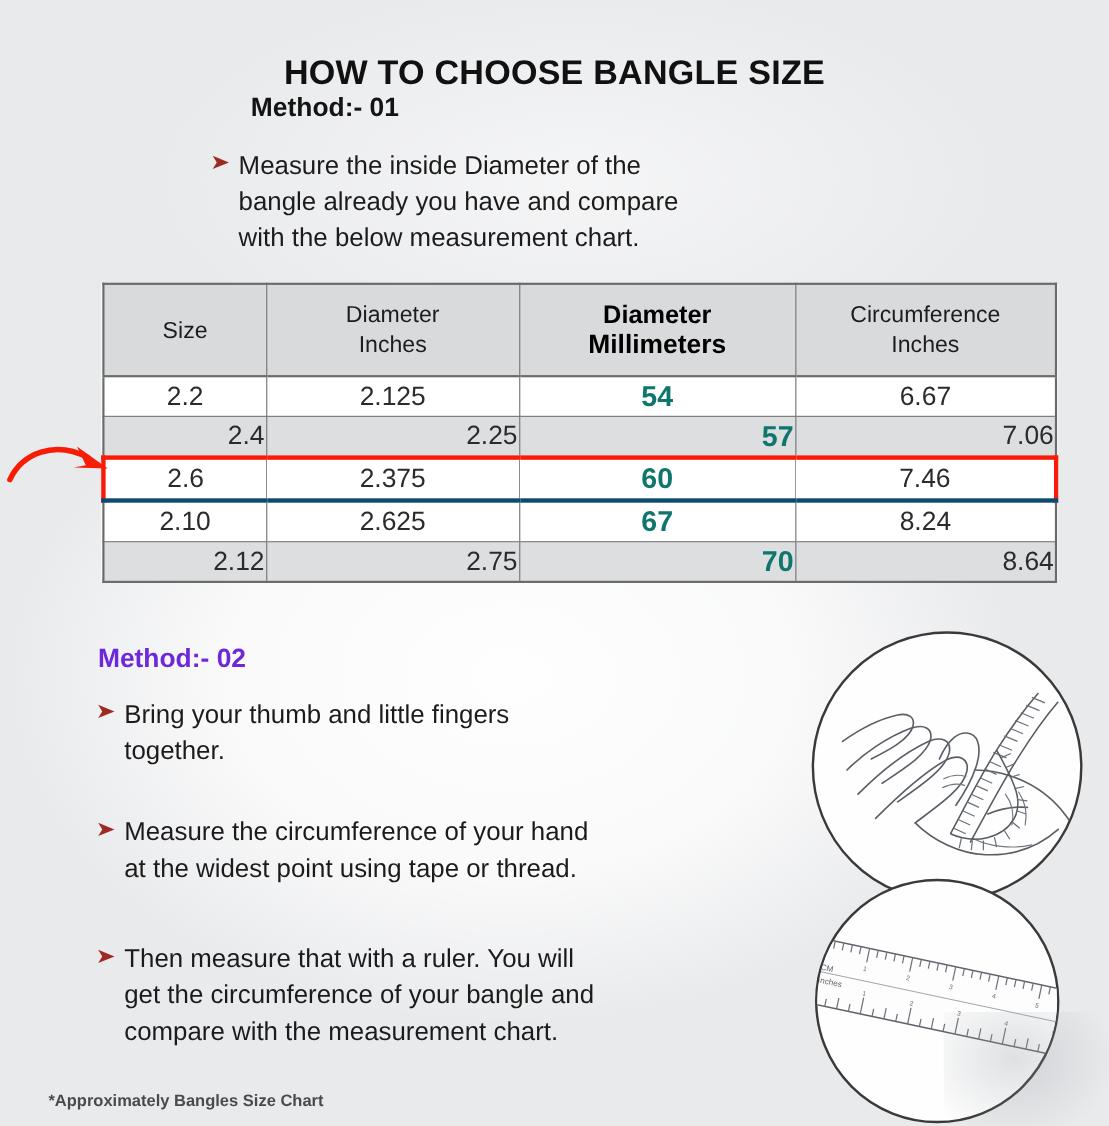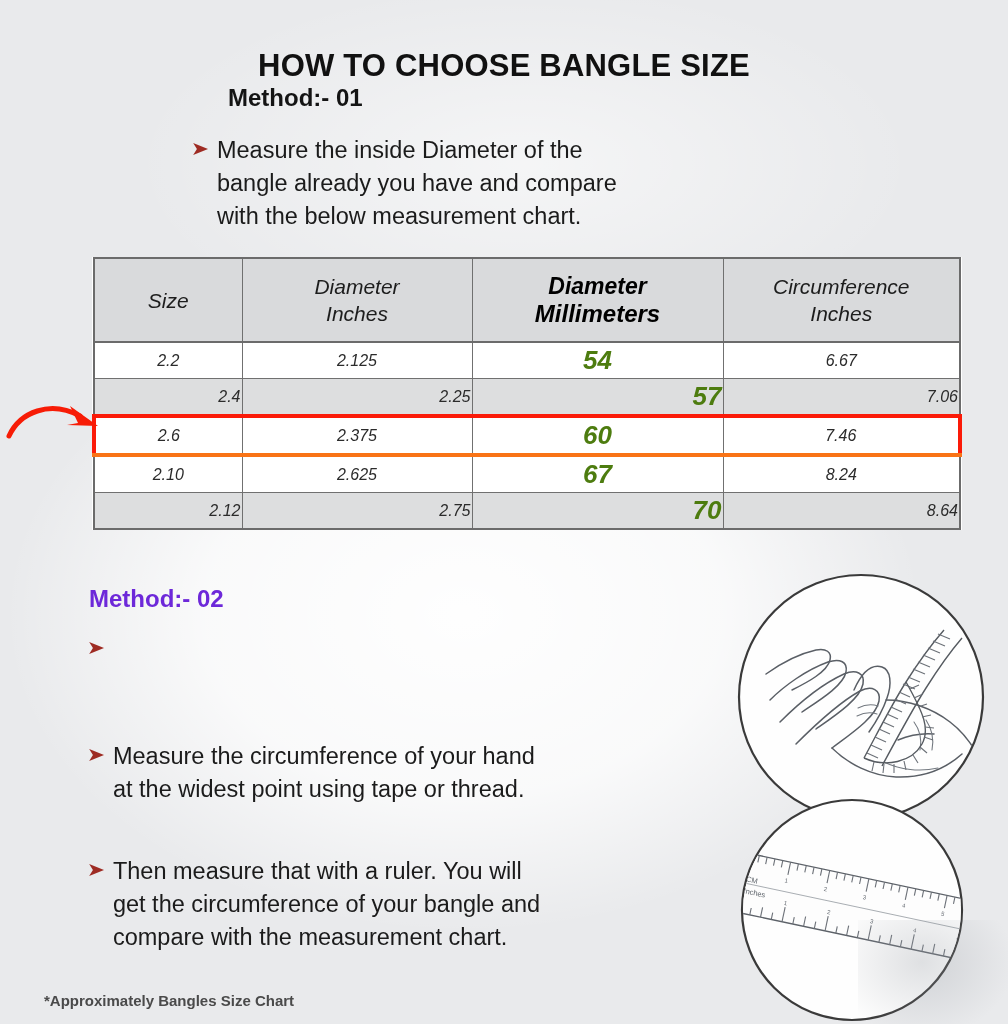--- a/index.html
+++ b/index.html
@@ -52,21 +52,21 @@
   #m2-bullet-1{left:88px;top:633px;width:620px;}
   #m2-bullet-2{left:88px;top:740px;width:640px;}
   #m2-bullet-3{left:88px;top:855px;width:640px;}
 
   .footnote{
     position:absolute;left:44px;top:992px;
     font-size:15px;font-weight:bold;color:#4a4a4a;
   }
 
   
-  #chart-wrap{position:absolute;left:92px;top:257px;width:842px;font-style:italic;}
+  #chart-wrap{position:absolute;left:92px;top:257px;width:842px;}
   table.size-chart{
     border-collapse:collapse;width:100%;
     table-layout:fixed;
     border:2px solid #6b6b6b;
     background:#fff;
   }
   table.size-chart col.c-size{width:148px;}
   table.size-chart col.c-din{width:230px;}
   table.size-chart col.c-dmm{width:251px;}
   table.size-chart col.c-cin{width:237px;}
@@ -82,31 +82,31 @@
     color:#1d1d1d;
     border-bottom:2px solid #6b6b6b;
   }
   table.size-chart thead th.mm{
     font-size:23px;font-weight:bold;color:#000;
   }
   table.size-chart thead th .hdr-l1{display:block;}
   table.size-chart thead th .hdr-l2{display:block;}
   table.size-chart thead th.mm .hdr-l2{font-weight:bold;font-size:24px;}
   table.size-chart tbody td{
-    height:33px;font-size:16px;
+    height:33px;font-size:24px;
   }
   table.size-chart tbody tr.alt td{background:#dddedf;text-align:right;}
   table.size-chart tbody tr td.mm{
-    font-size:26px;font-weight:bold;color:#4d7c0f;margin-left:32px;
+    font-size:26px;font-weight:bold;color:#0f766e;margin-left:32px;
   }
   
   table.size-chart tbody tr.highlight td{
     background:#ffffff;
     border-top:4px solid #fb1a08;
-    border-bottom:4px solid #f97316;
+    border-bottom:4px solid #0c4a6e;
     position:relative;
   }
   table.size-chart tbody tr.highlight td:first-child{border-left:4px solid #fb1a08;}
   table.size-chart tbody tr.highlight td:last-child{border-right:4px solid #fb1a08;margin-left:22px;}
 
   
   #pointer-arrow{position:absolute;left:4px;top:392px;width:104px;height:52px;}
 
   
   .illus{position:absolute;}
@@ -210,20 +210,22 @@
 
   <svg id="pointer-arrow" viewBox="0 0 104 52">
     <path d="M5,44 C16,20 46,8 76,24" fill="none" stroke="#f71c06" stroke-width="5" stroke-linecap="round"></path>
     <path d="M94,34 L66,14 L74,31 L63,33 Z" fill="#f71c06"></path>
   </svg>
 
   <div class="method-2">Method:- 02</div>
 
   <div class="bullet-row" id="m2-bullet-1">
     <span class="bullet-mark">➤</span>
+    <span class="bullet-text">Bring your thumb and little fingers
+together.</span>
   </div>
   <div class="bullet-row" id="m2-bullet-2">
     <span class="bullet-mark">➤</span>
     <span class="bullet-text">Measure the circumference of your hand
 at the widest point using tape or thread.</span>
   </div>
   <div class="bullet-row" id="m2-bullet-3">
     <span class="bullet-mark">➤</span>
     <span class="bullet-text">Then measure that with a ruler. You will
 get the circumference of your bangle and

